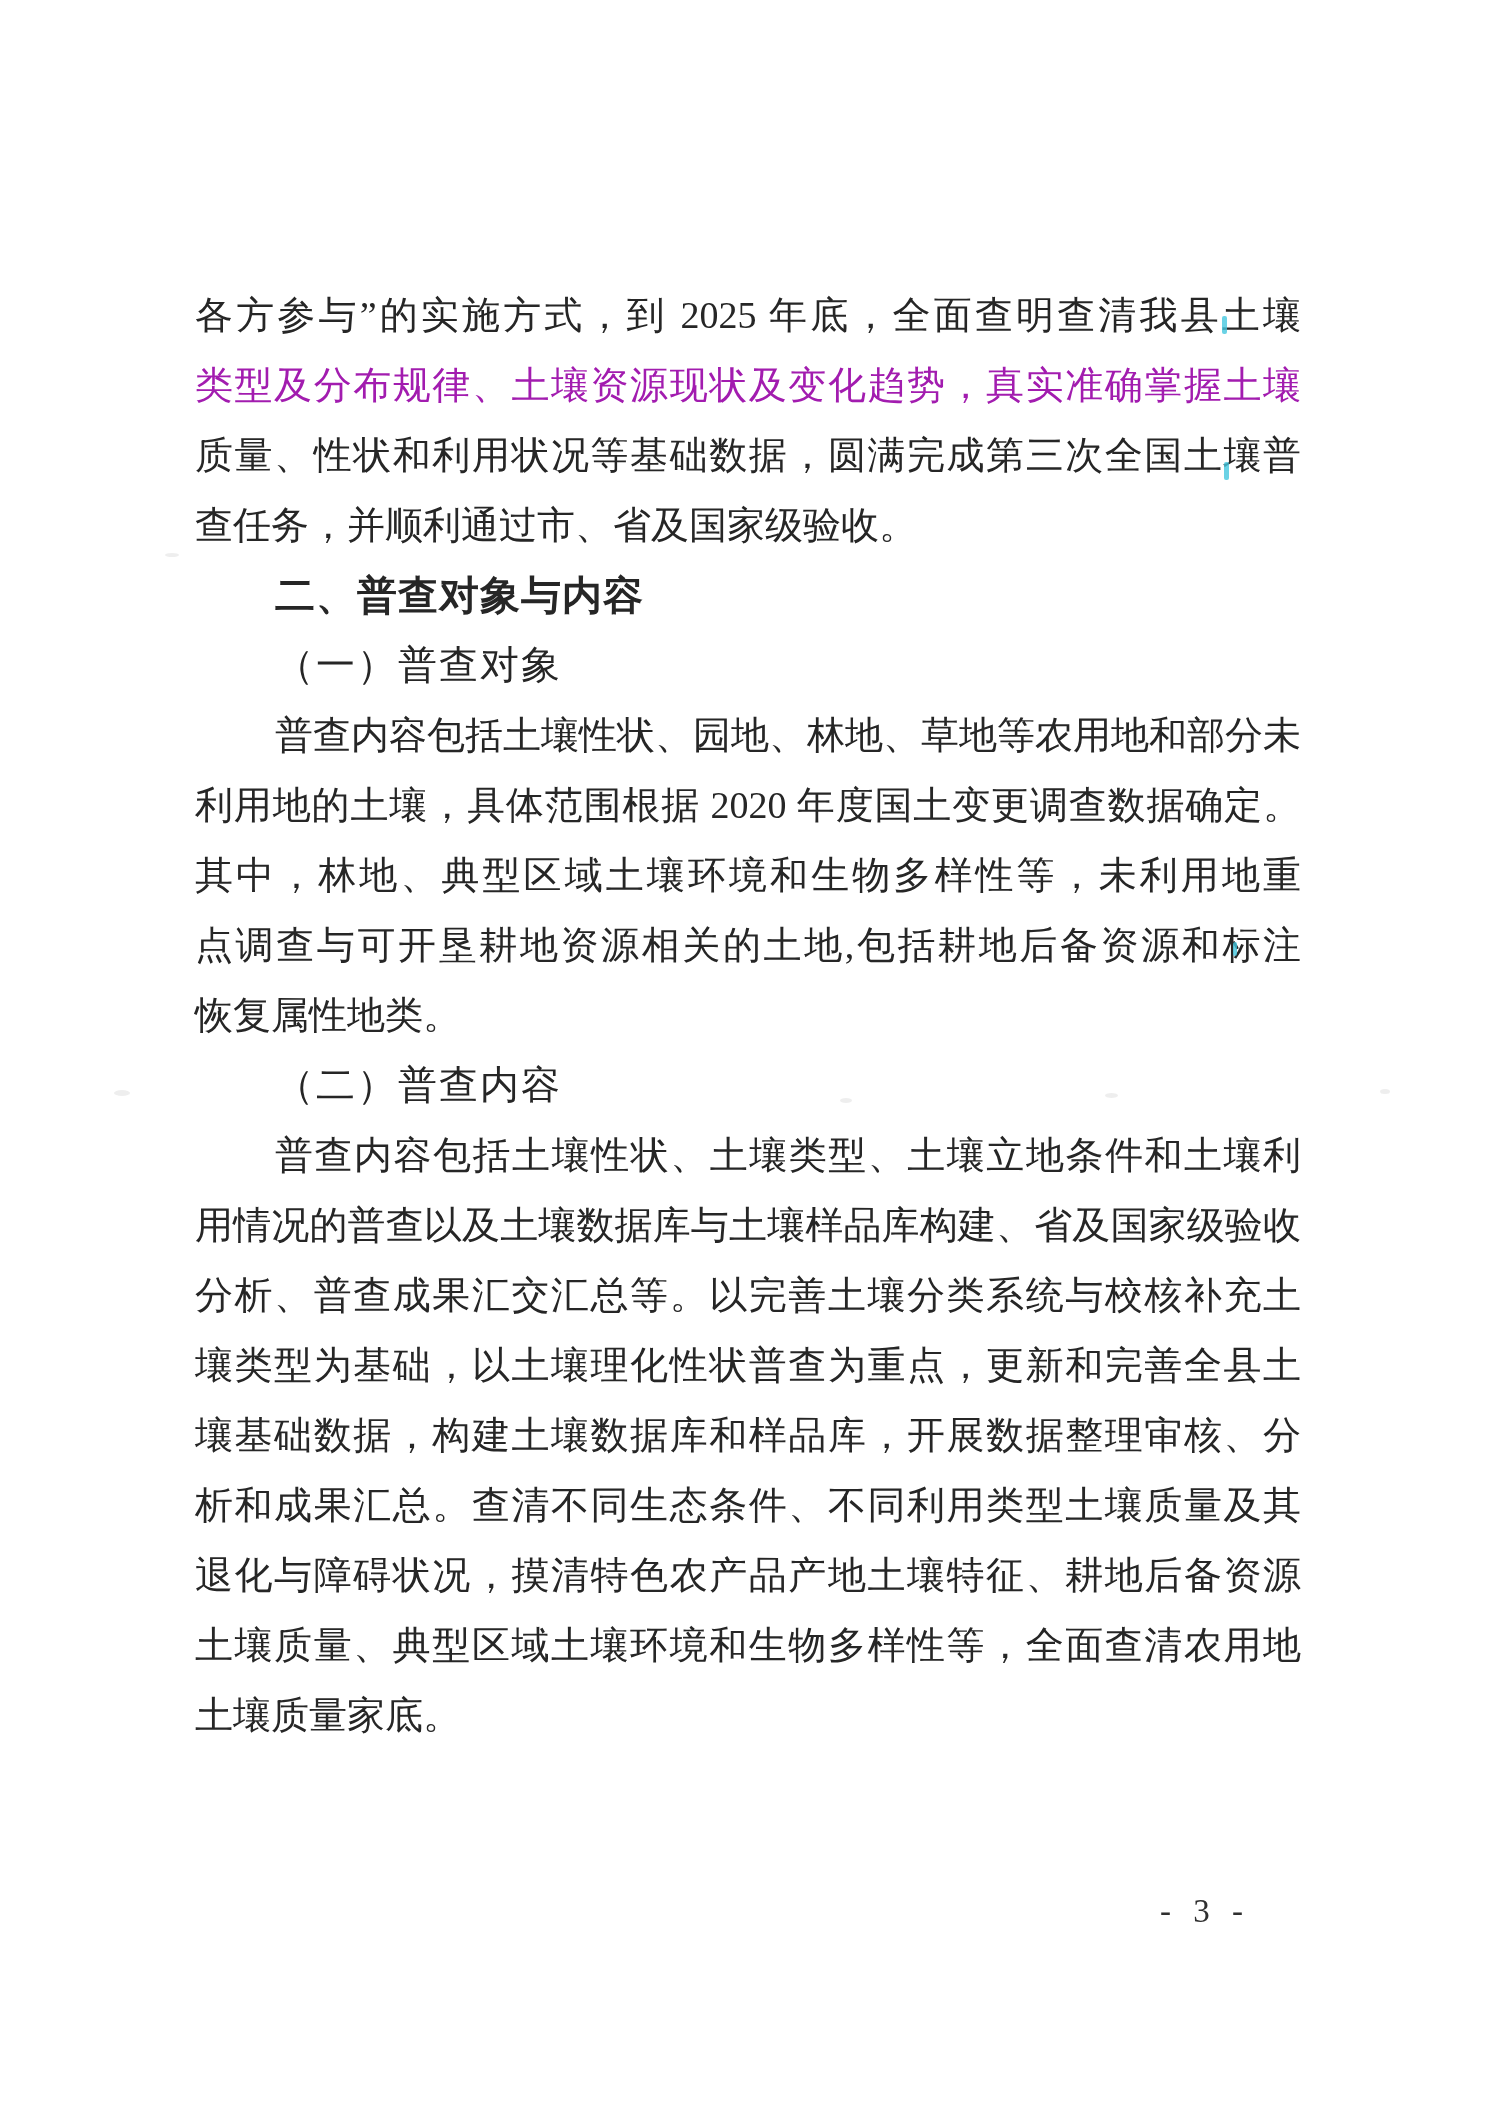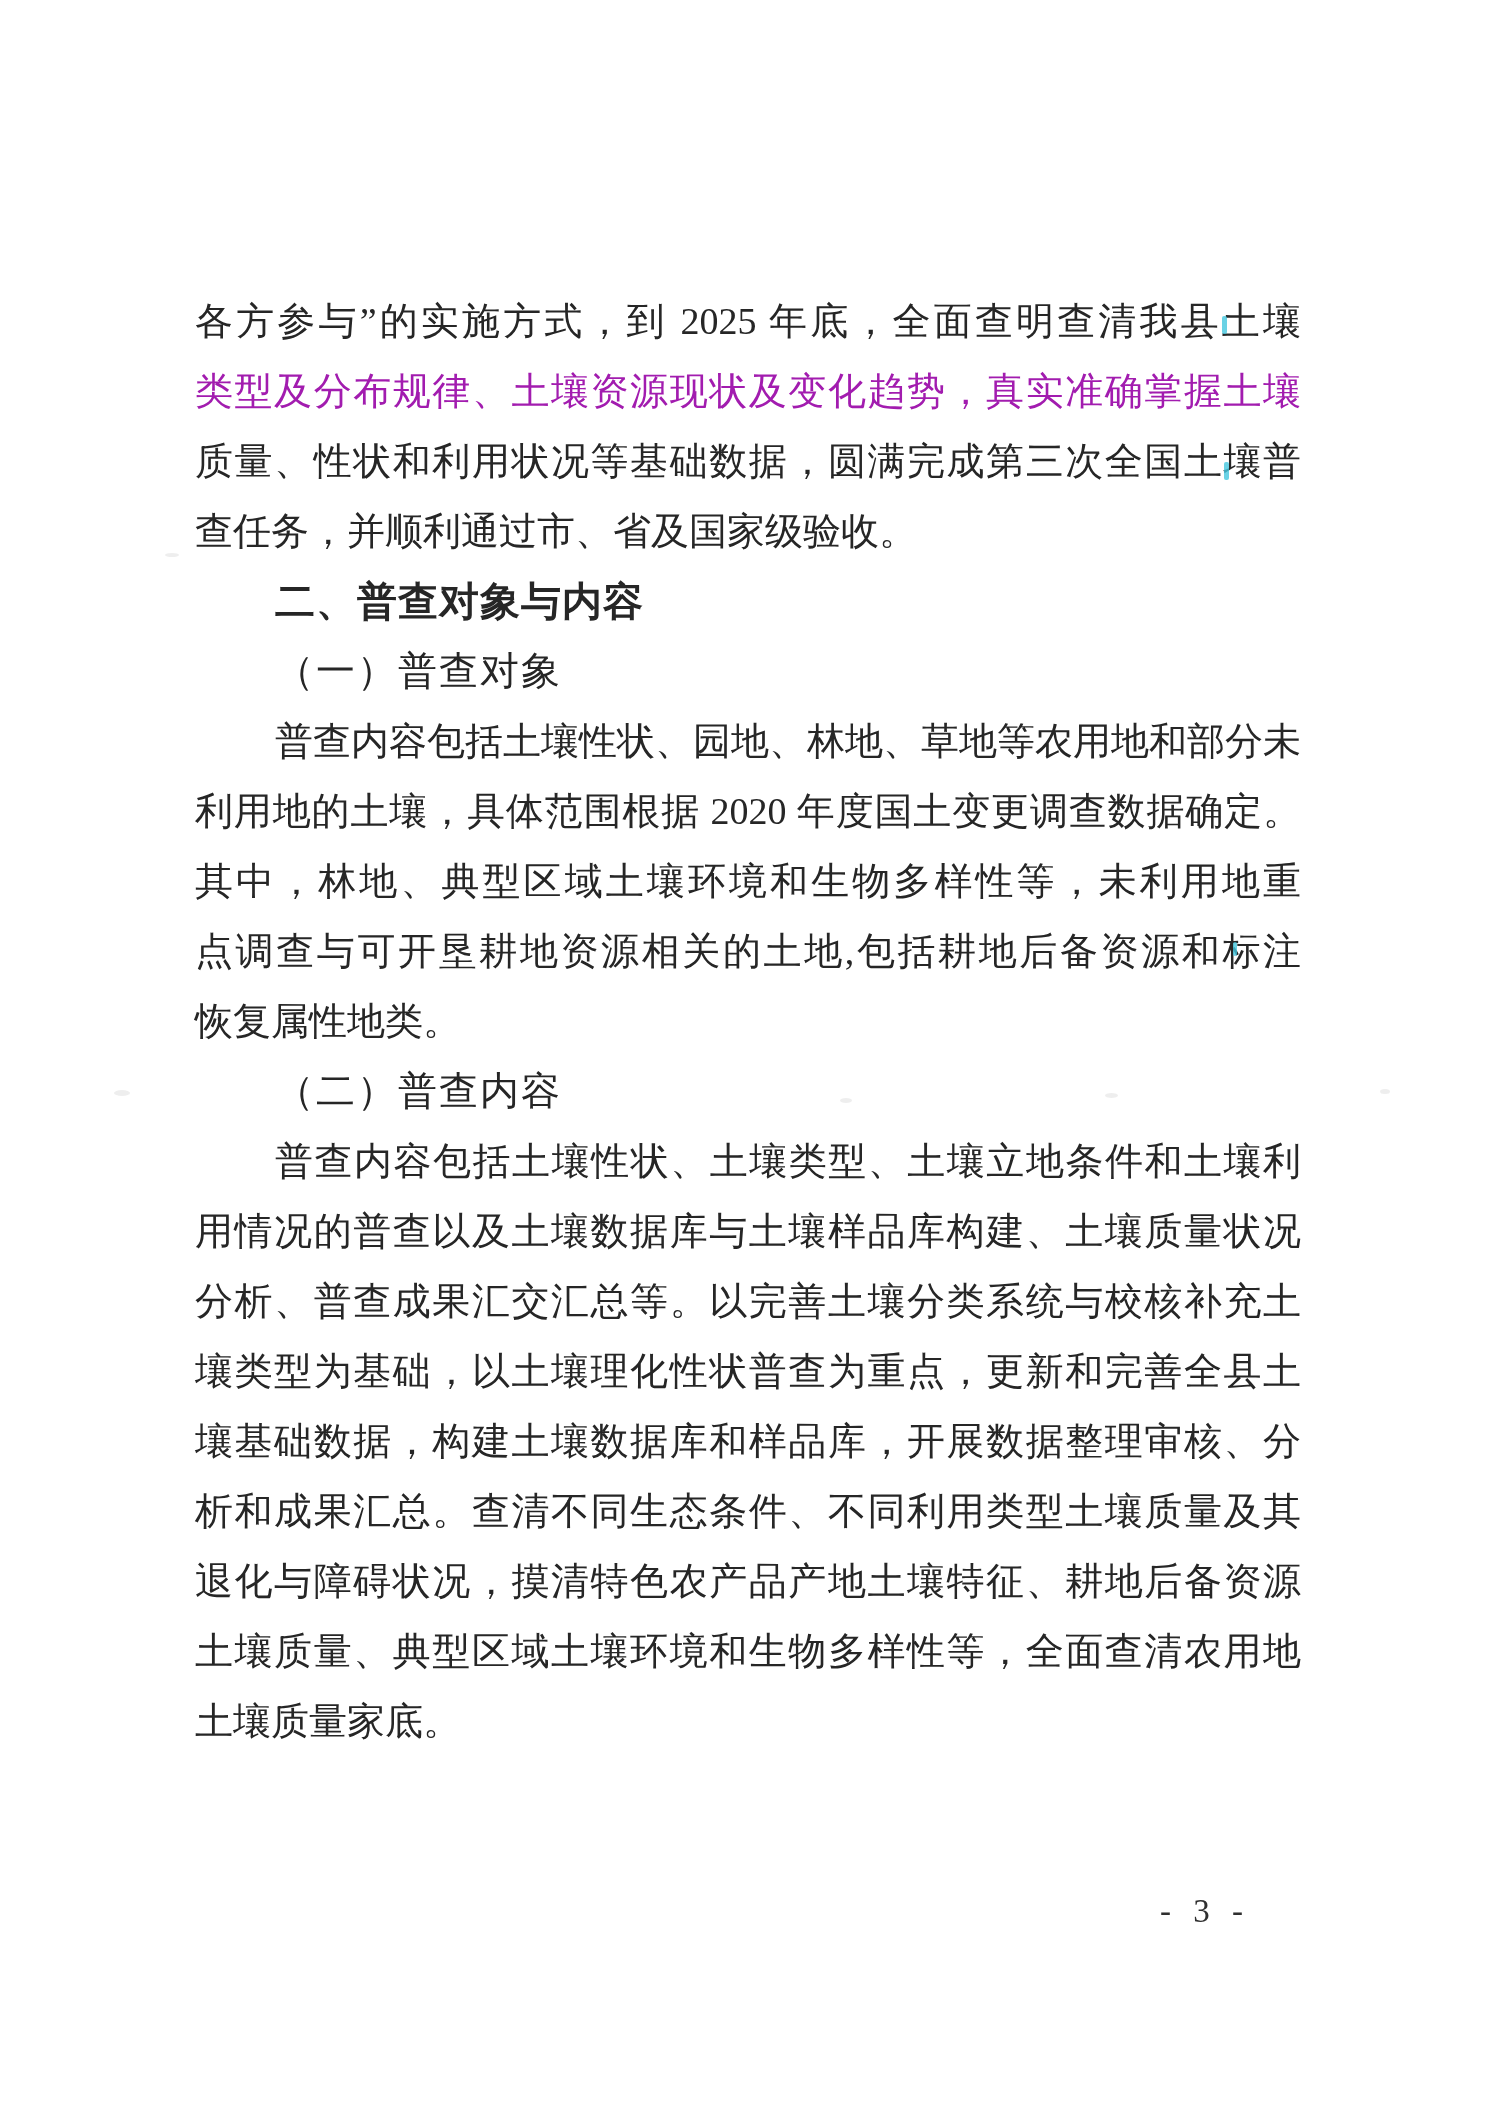--- a/index.html
+++ b/index.html
@@ -11,21 +11,21 @@
     position: relative;
     width: 1488px;
     height: 2104px;
     background: #ffffff;
     overflow: hidden;
     font-family: "Liberation Serif", "DejaVu Serif", serif;
   }
   .text-column {
     position: absolute;
     left: 195px;
-    top: 286px;
+    top: 280px;
     width: 1106px;
   }
   .line {
     display: block;
     height: 70px;
     line-height: 70px;
     font-size: 38px;
     color: #262626;
     text-align: justify;
     white-space: normal;
@@ -78,21 +78,21 @@
       <div class="line body nofill" style="color: rgb(38, 38, 38);">查任务，并顺利通过市、省及国家级验收。</div>
       <div class="line heading indent nofill" style="color: rgb(38, 38, 38);">二、普查对象与内容</div>
       <div class="line subheading indent nofill" style="color: rgb(38, 38, 38);">（一）普查对象</div>
       <div class="line body indent fill" style="color: rgb(38, 38, 38);">普查内容包括土壤性状、园地、林地、草地等农用地和部分未</div>
       <div class="line body fill" style="color: rgb(38, 38, 38);">利用地的土壤，具体范围根据 2020 年度国土变更调查数据确定。</div>
       <div class="line body fill" style="color: rgb(38, 38, 38);">其中，林地、典型区域土壤环境和生物多样性等，未利用地重</div>
       <div class="line body fill" style="color: rgb(38, 38, 38);">点调查与可开垦耕地资源相关的土地,包括耕地后备资源和标注</div>
       <div class="line body nofill" style="color: rgb(38, 38, 38);">恢复属性地类。</div>
       <div class="line subheading indent nofill" style="color: rgb(38, 38, 38);">（二）普查内容</div>
       <div class="line body indent fill" style="color: rgb(38, 38, 38);">普查内容包括土壤性状、土壤类型、土壤立地条件和土壤利</div>
-      <div class="line body fill" style="color: rgb(38, 38, 38);">用情况的普查以及土壤数据库与土壤样品库构建、土壤质量状况</div>
+      <div class="line body fill" style="color: rgb(38, 38, 38);">用情况的普查以及土壤数据库与土壤样品库构建、省及国家级验收</div>
       <div class="line body fill" style="color: rgb(38, 38, 38);">分析、普查成果汇交汇总等。以完善土壤分类系统与校核补充土</div>
       <div class="line body fill" style="color: rgb(38, 38, 38);">壤类型为基础，以土壤理化性状普查为重点，更新和完善全县土</div>
       <div class="line body fill" style="color: rgb(38, 38, 38);">壤基础数据，构建土壤数据库和样品库，开展数据整理审核、分</div>
       <div class="line body fill" style="color: rgb(38, 38, 38);">析和成果汇总。查清不同生态条件、不同利用类型土壤质量及其</div>
       <div class="line body fill" style="color: rgb(38, 38, 38);">退化与障碍状况，摸清特色农产品产地土壤特征、耕地后备资源</div>
       <div class="line body fill" style="color: rgb(38, 38, 38);">土壤质量、典型区域土壤环境和生物多样性等，全面查清农用地</div>
       <div class="line body nofill" style="color: rgb(38, 38, 38);">土壤质量家底。</div>
     </div>
 
   <div class="page-number">- 3 -</div>

